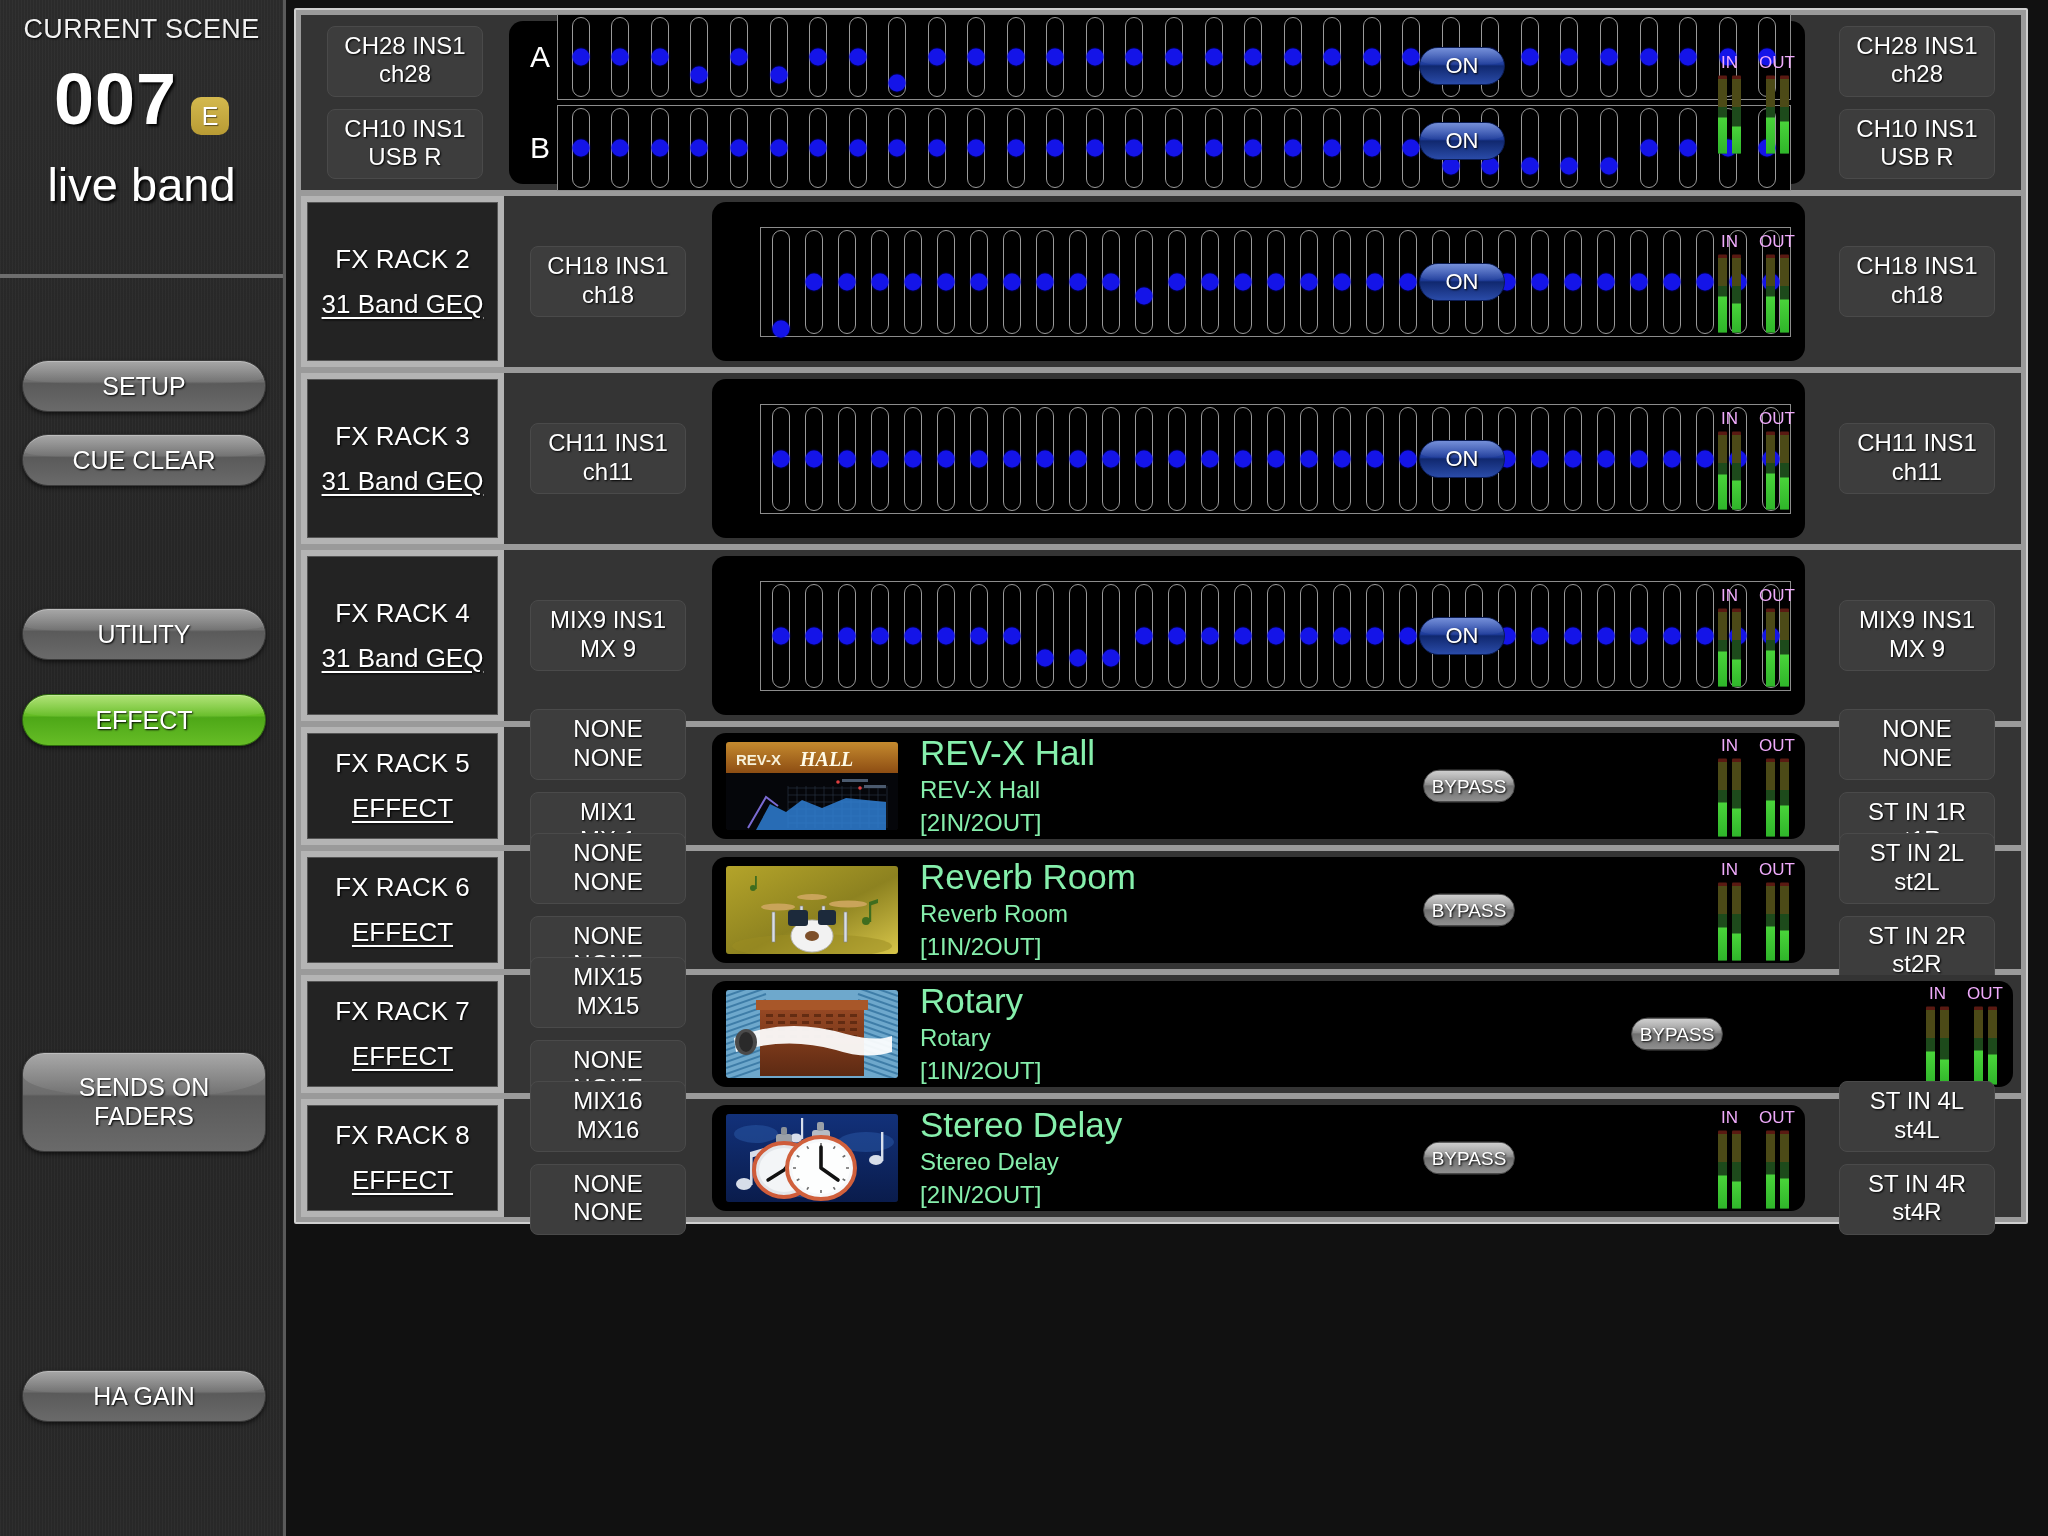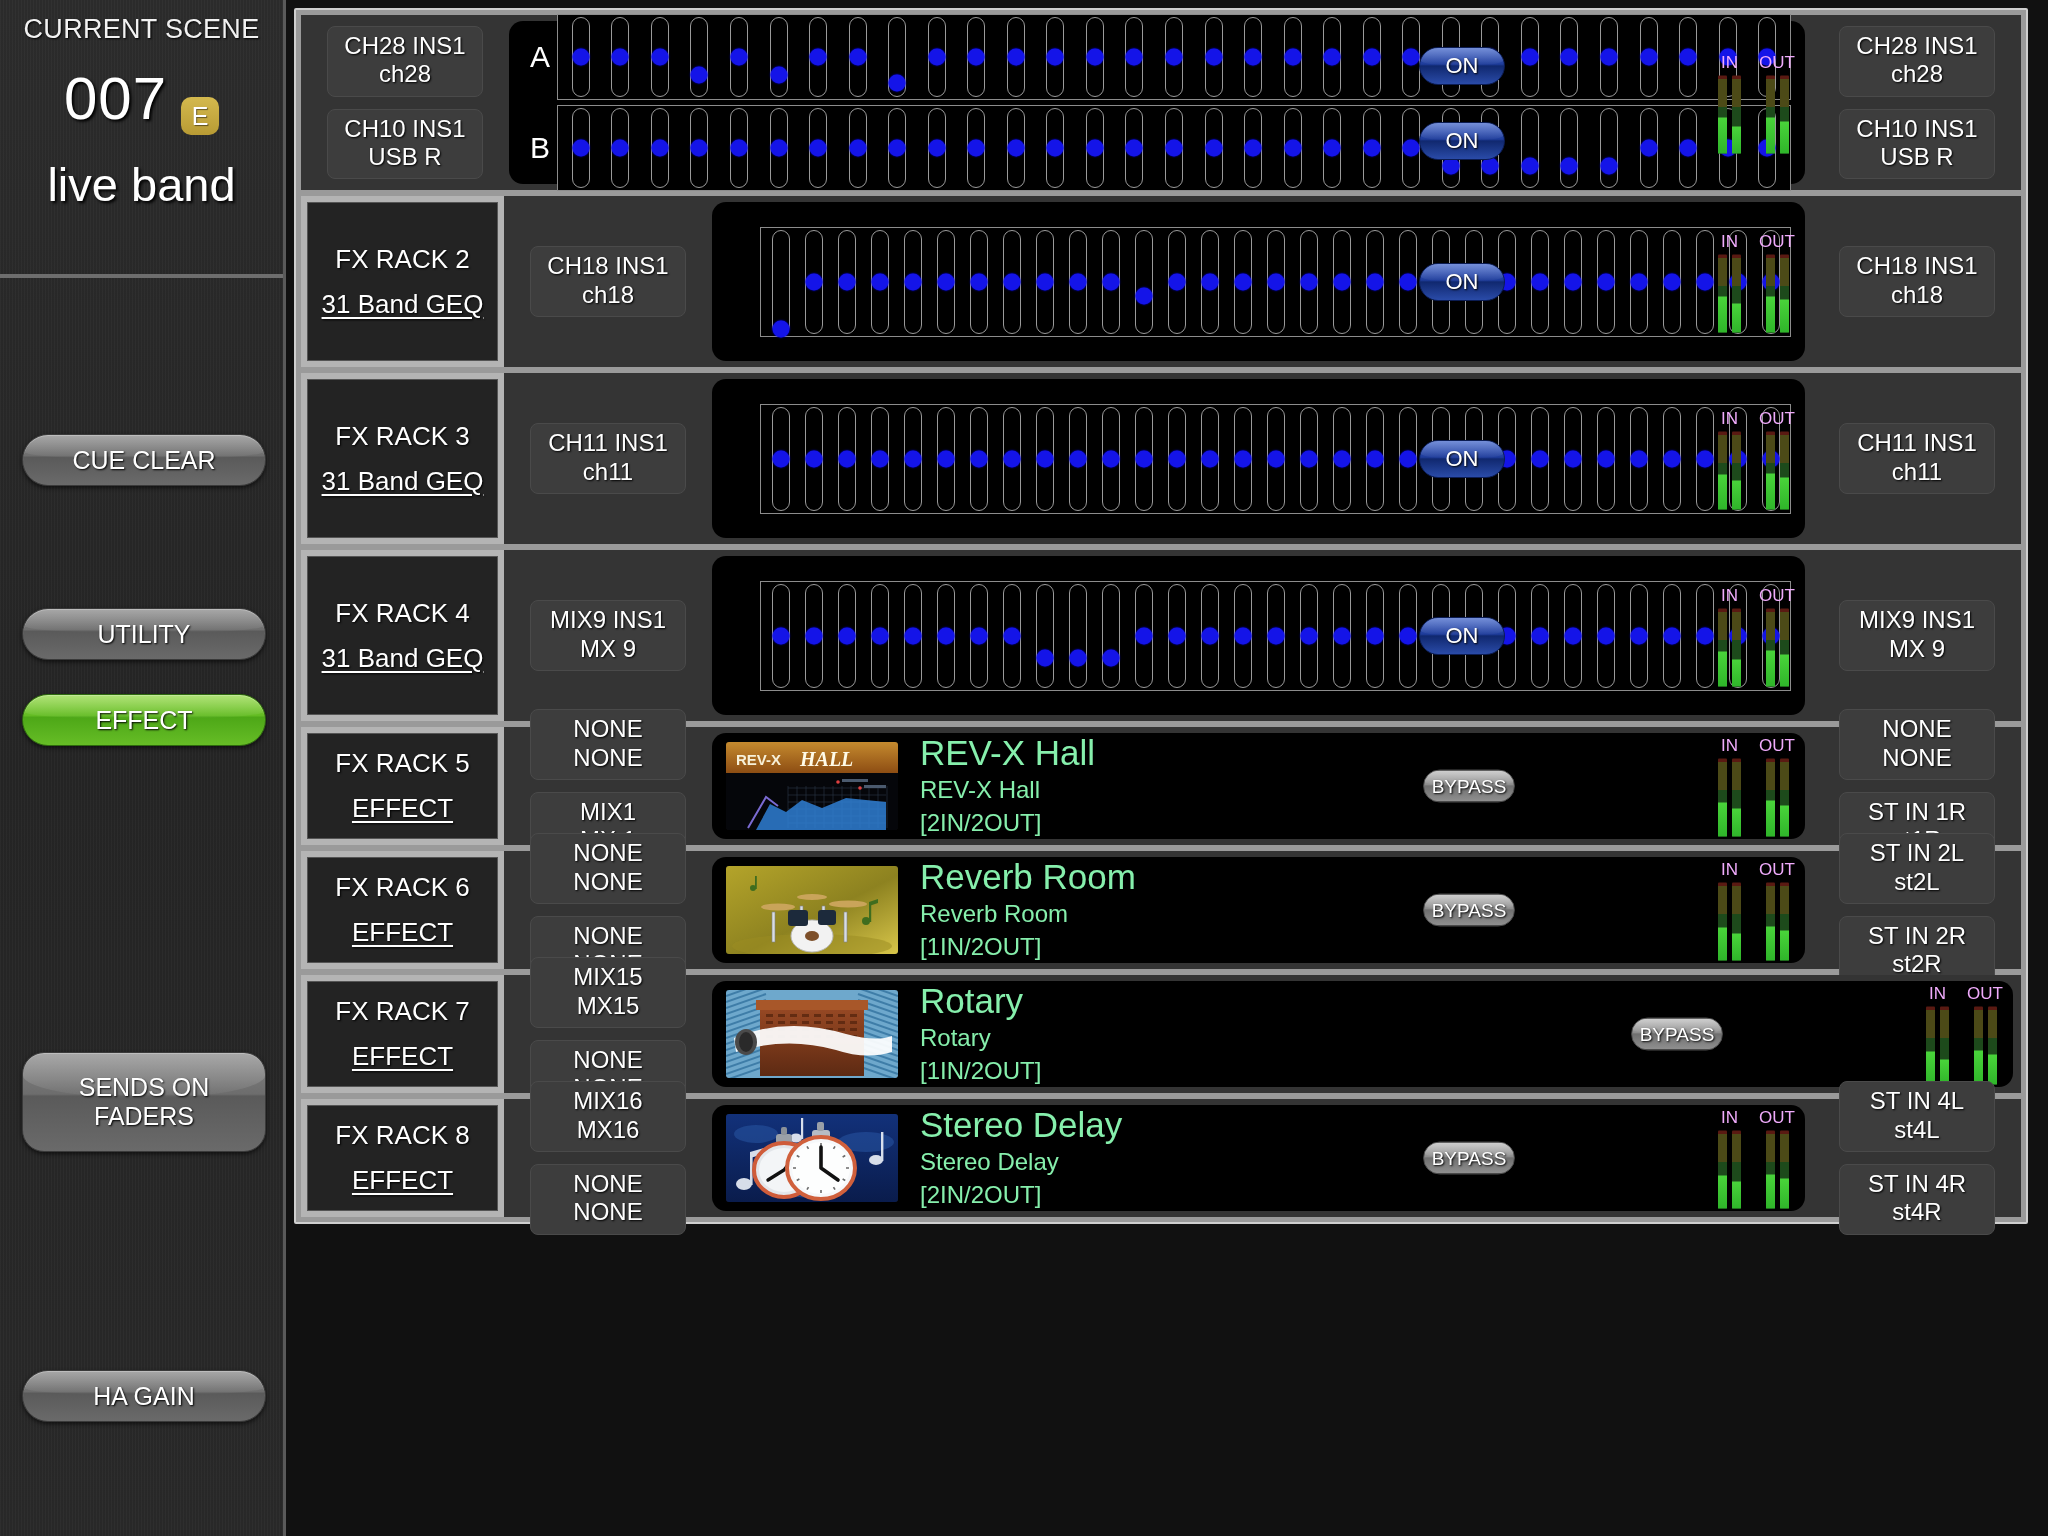--- a/index.html
+++ b/index.html
@@ -42,22 +42,22 @@
   }
   .scene-number-row {
     display: flex;
     align-items: center;
     justify-content: center;
     margin-top: 2px;
     height: 104px;
   }
   .scene-number {
     color: #ffffff;
-    font-size: 60px;
-    font-weight: 400;
+    font-size: 72px;
+    font-weight: 700;
     line-height: 1;
     letter-spacing: 1px;
     text-shadow: 2px 2px 3px #000;
   }
   .scene-badge {
     width: 38px; height: 38px;
     margin-left: 14px;
     margin-top: 34px;
     border-radius: 10px;
     background: linear-gradient(180deg,#d4b94e 0%, #b89b34 100%);
@@ -359,20 +359,21 @@
   <div class="sidebar">
     <div class="scene-box">
       <div class="scene-label">CURRENT SCENE</div>
       <div class="scene-number-row">
         <div class="scene-number">007</div>
         <div class="scene-badge">E</div>
       </div>
       <div class="scene-name">live band</div>
     </div>
 
+    <div class="side-btn" style="top:360px">SETUP</div>
     <div class="side-btn" style="top:434px">CUE CLEAR</div>
     <div class="side-btn" style="top:608px">UTILITY</div>
     <div class="side-btn green" style="top:694px">EFFECT</div>
 
     <div class="side-btn tall" style="top:1052px">
       <span>SENDS ON</span>
       <span>FADERS</span>
     </div>
     <div class="side-btn" style="top:1370px">HA GAIN</div>
   </div>

